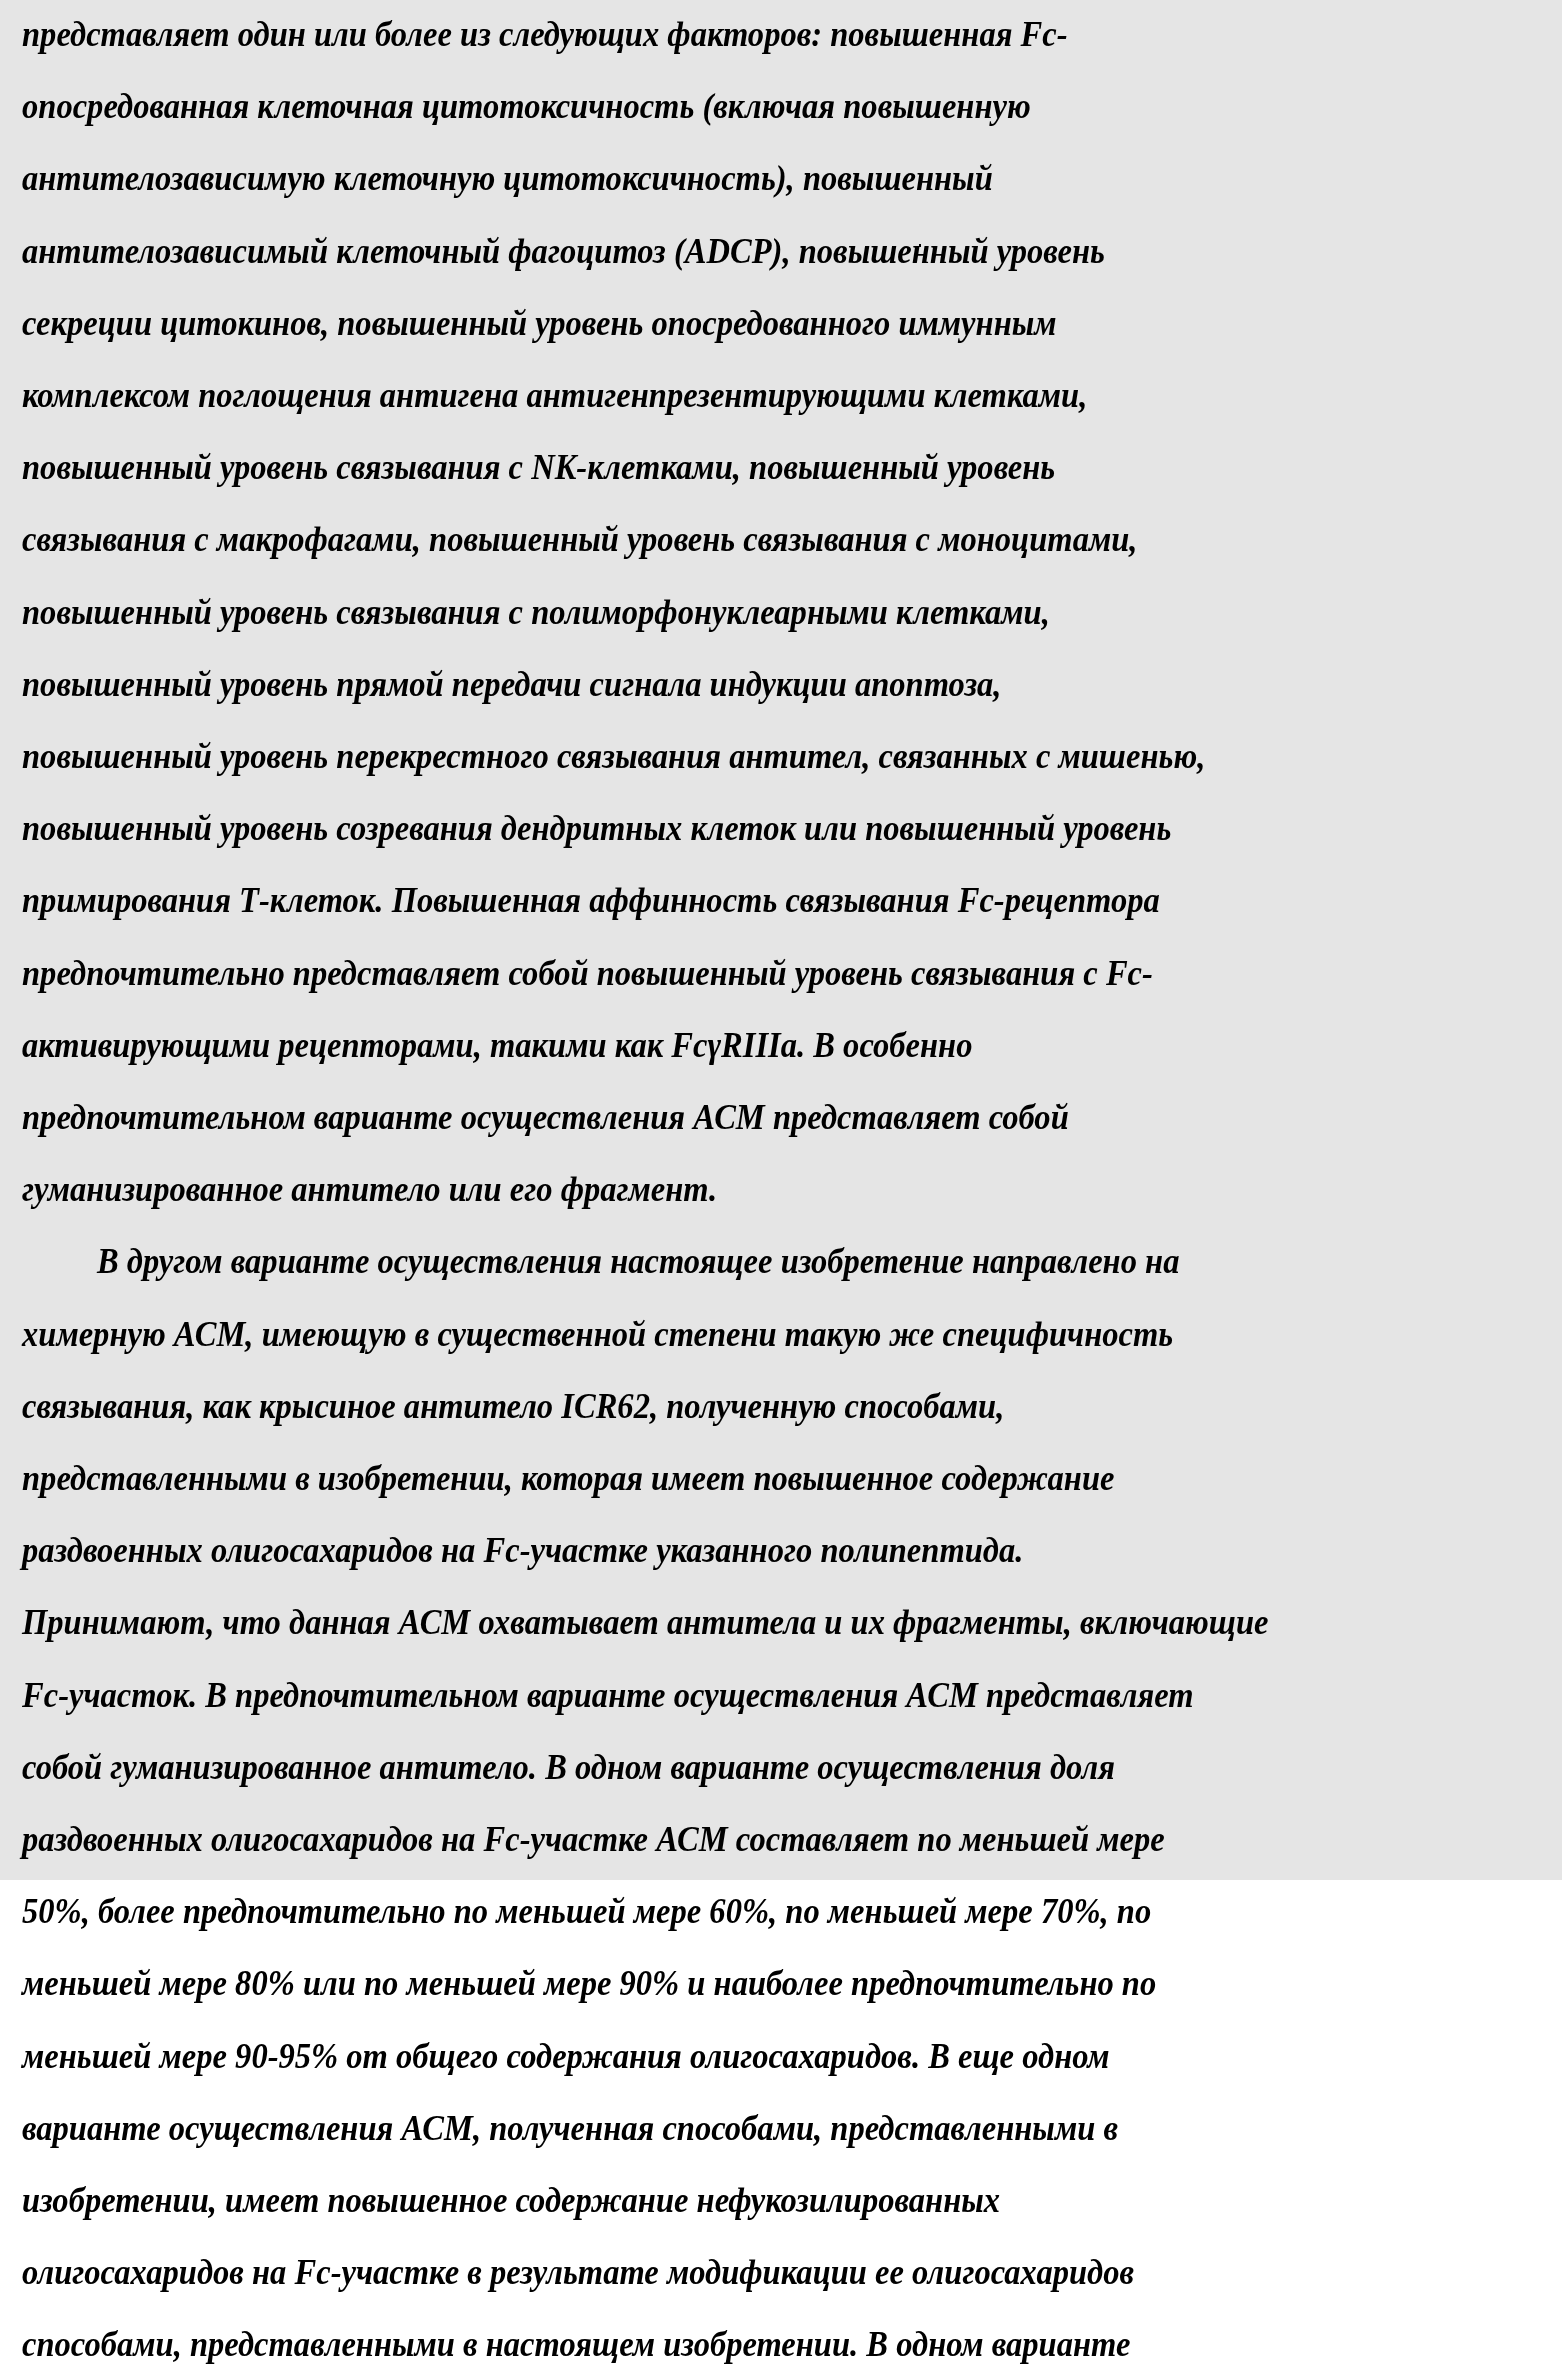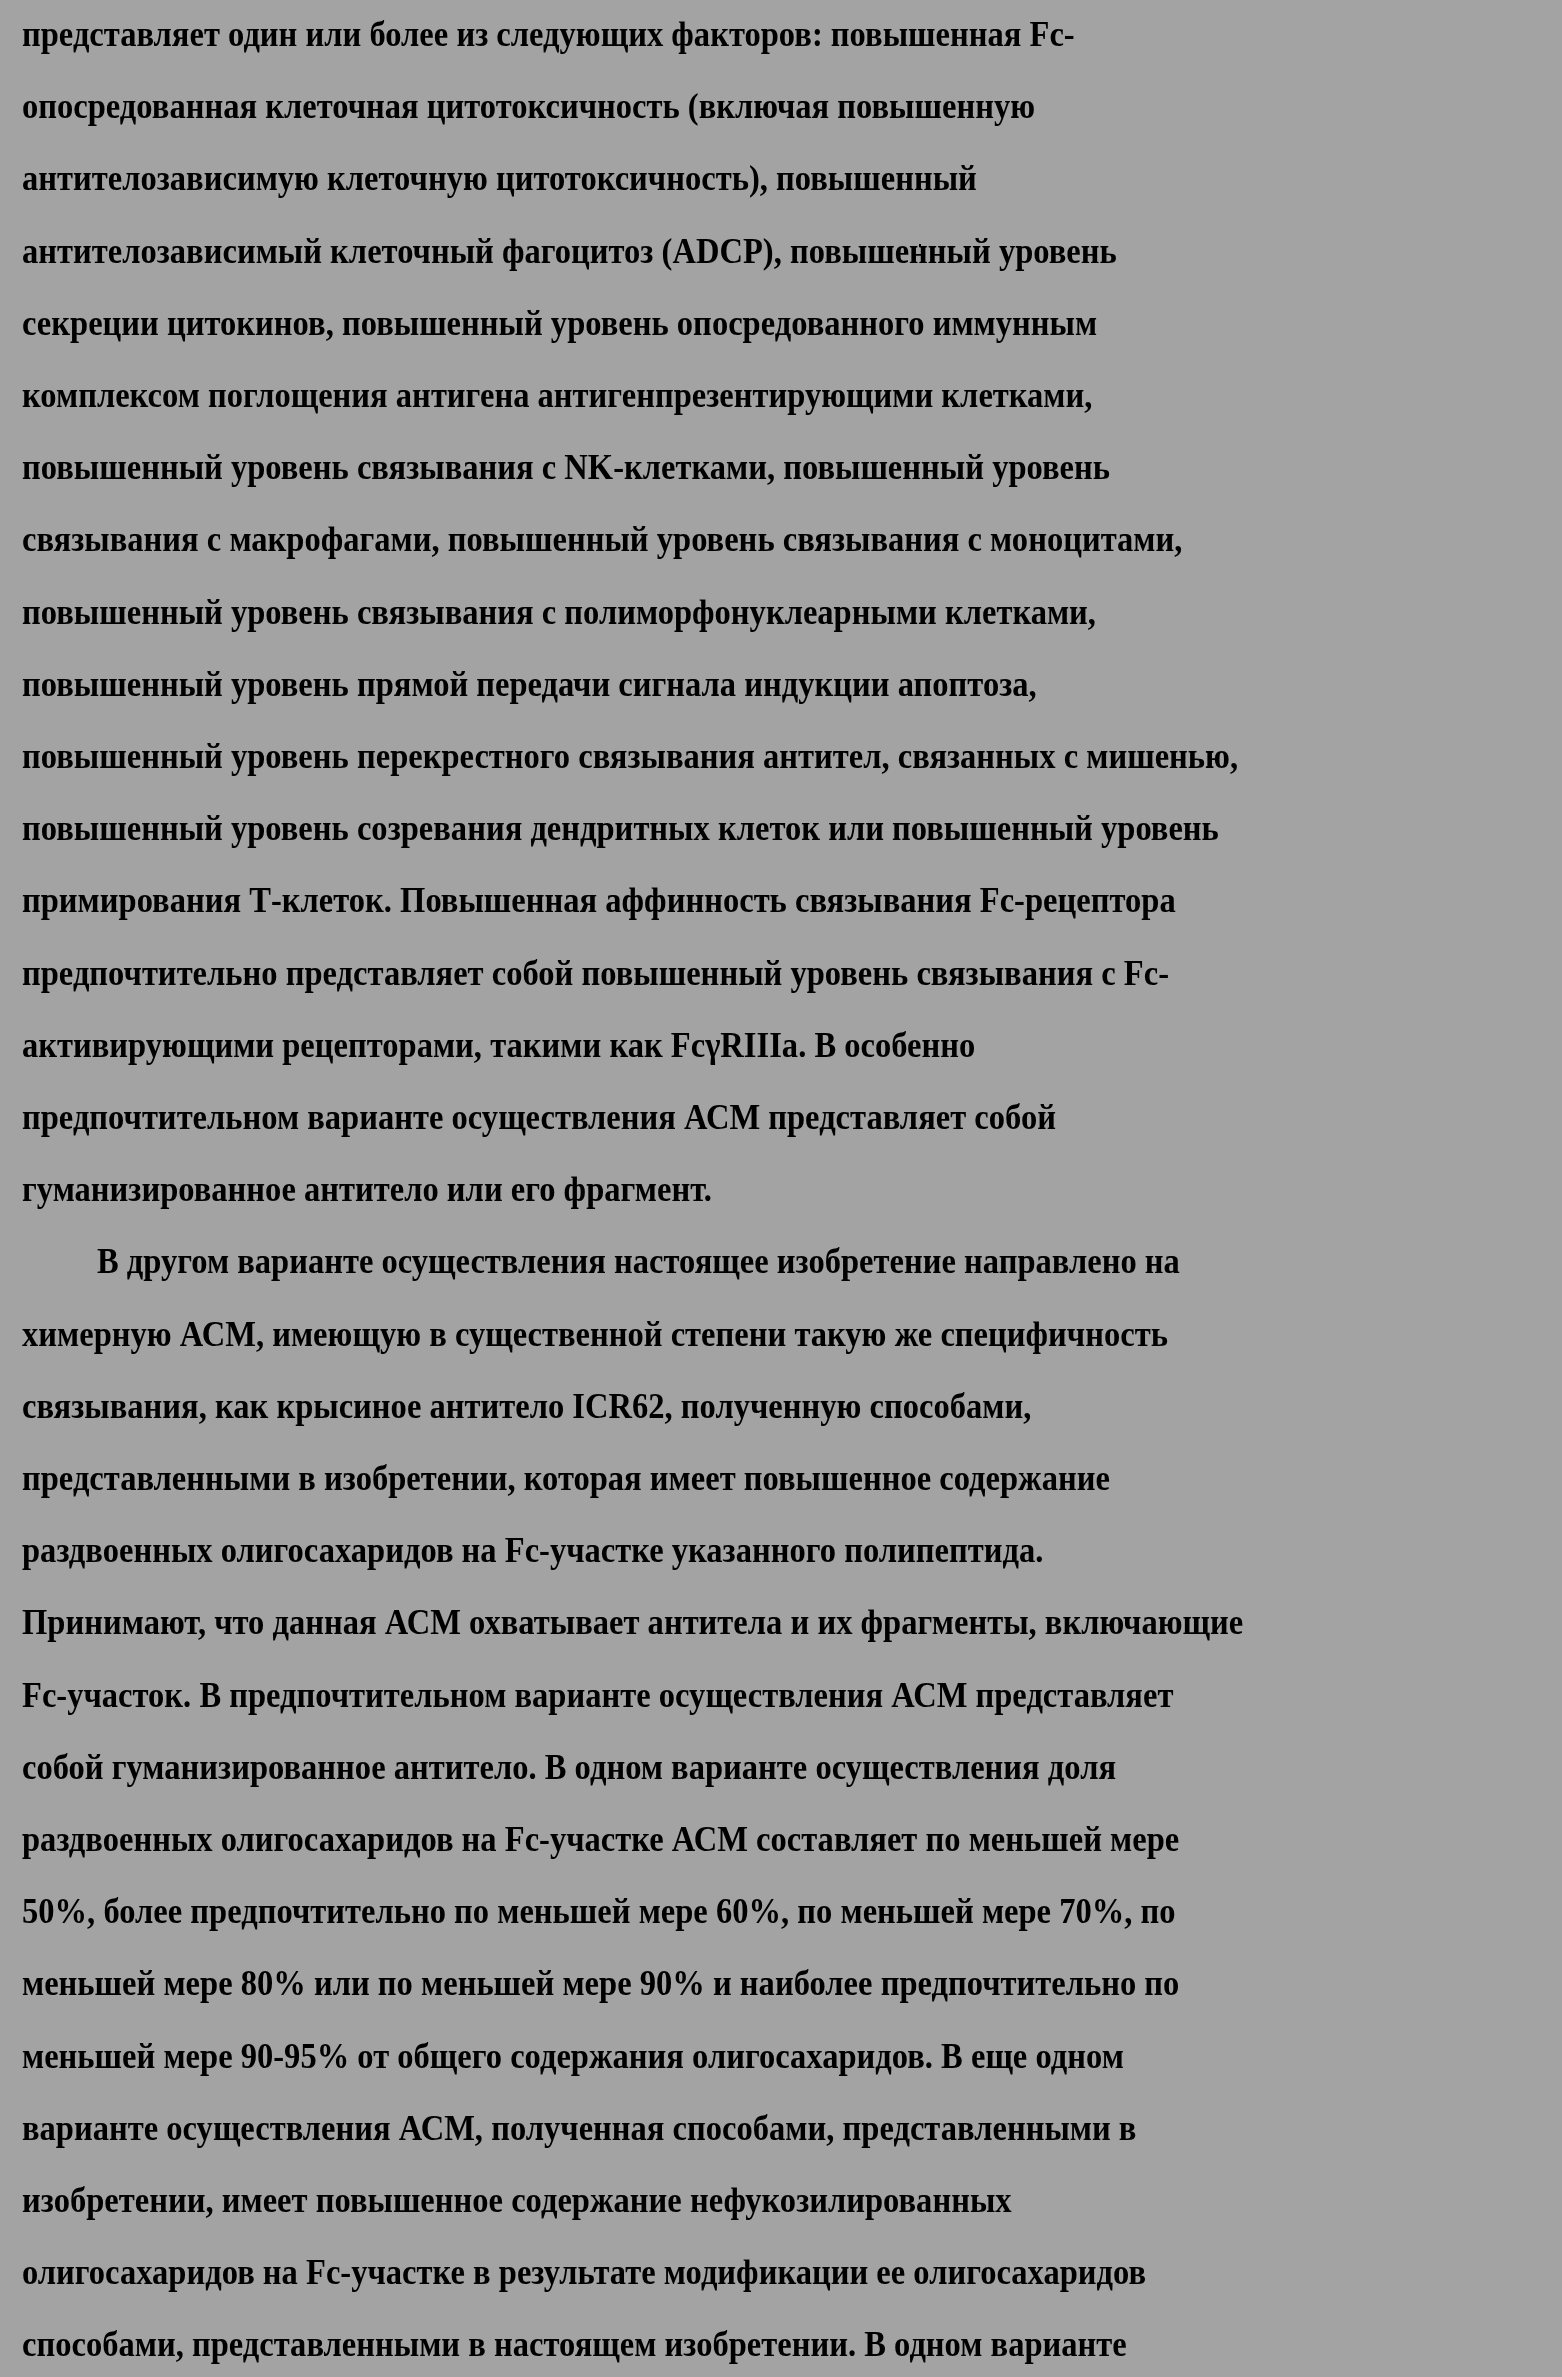--- a/index.html
+++ b/index.html
@@ -11,22 +11,23 @@
       width: 1563px;
       height: 2377px;
       overflow: hidden;
       position: relative;
     }
     .page {
       position: absolute;
       left: 0;
       top: 0;
       width: 1563px;
-      height: 2377px;
-      background: #a3a3a3;
+      height: 1880px;
+      background: #e5e5e5;
+      font-style: italic;
     }
     .text-block {
       position: absolute;
       left: 22px;
       top: 0;
       width: 1529px;
     }
     .line {
       position: absolute;
       left: 0;

